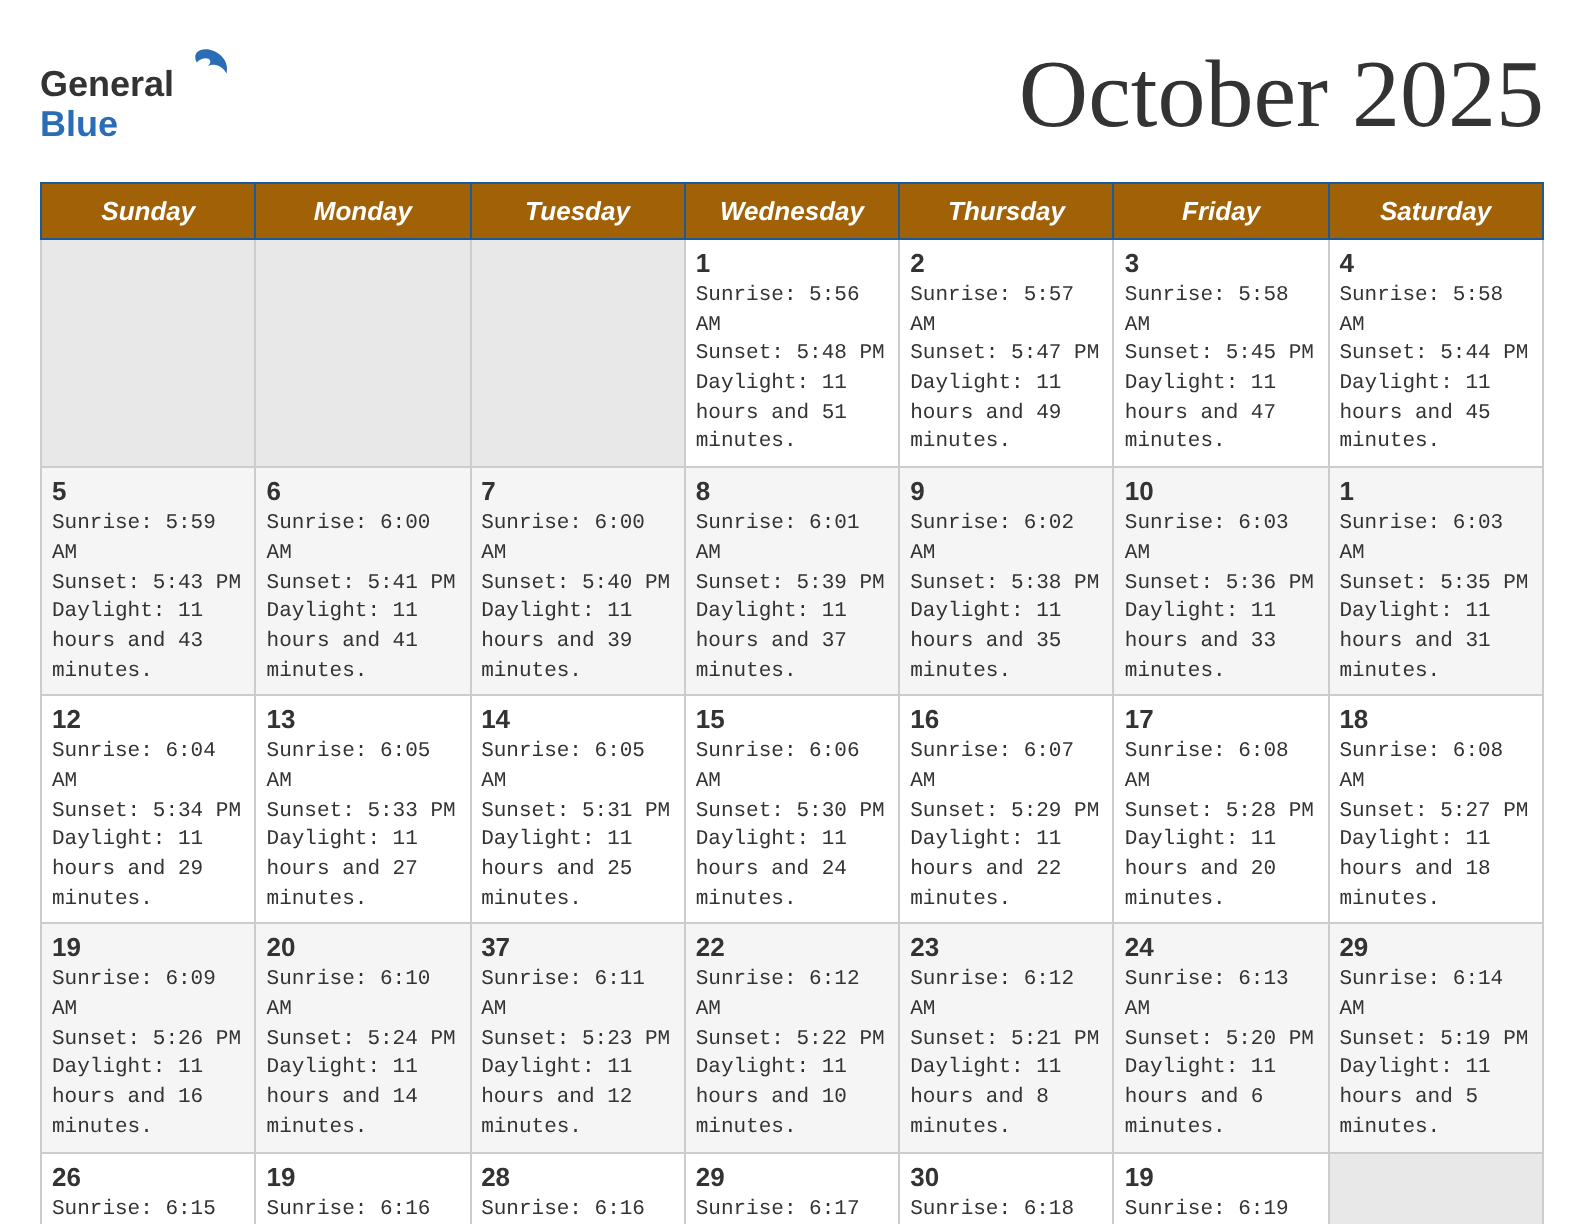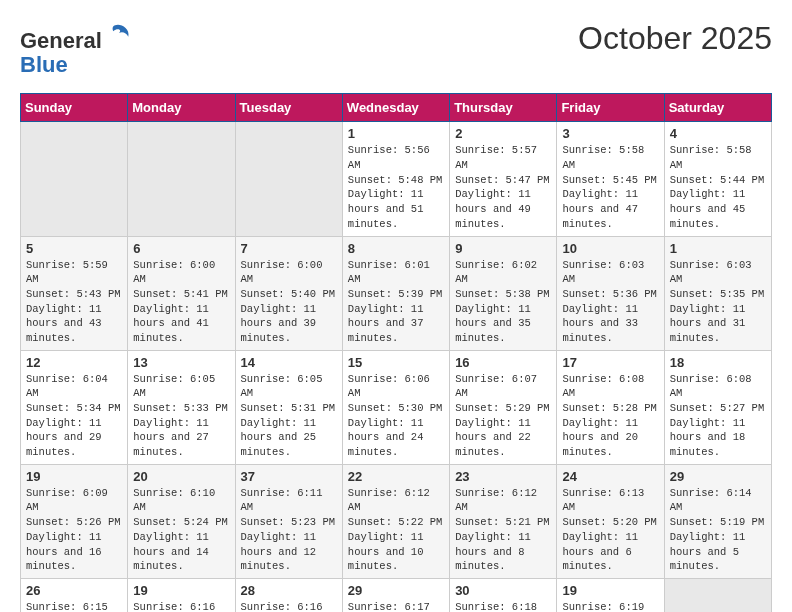--- a/index.html
+++ b/index.html
@@ -14,54 +14,56 @@
       display: flex;
       justify-content: space-between;
       align-items: flex-start;
       margin-bottom: 16px;
     }
     .logo {
       display: flex;
       align-items: center;
     }
     .logo-text {
-      font-size: 22px;
+      font-size: 18px;
       font-weight: bold;
       line-height: 1.1;
     }
     .logo-general { color: #333; }
     .logo-blue { color: #2a6db5; text-align: right; }
     .logo-icon {
       width: 28px;
       height: 28px;
       margin-left: 2px;
     }
     .title-block { text-align: right; }
     .month-title {
-      font-size: 32px;
+      font-size: 48px;
       font-weight: normal;
       color: #333;
+      font-family: Liberation Serif, serif;
     }
     .location {
       font-size: 15px;
       color: #555;
     }
     table {
       width: 100%;
       border-collapse: collapse;
       table-layout: fixed;
     }
     thead tr th {
-      background: #be185d;
+      background: #a16207;
       color: #fff;
       font-size: 13px;
       font-weight: bold;
       padding: 6px 4px;
-      text-align: left;
+      text-align: center;
       border: 1px solid #1a5a9a;
+      font-style: italic;
     }
     tbody tr td {
       border: 1px solid #ccc;
       vertical-align: top;
       padding: 4px 5px;
       font-size: 11px;
       color: #333;
       height: 88px;
       background: #fff;
     }

